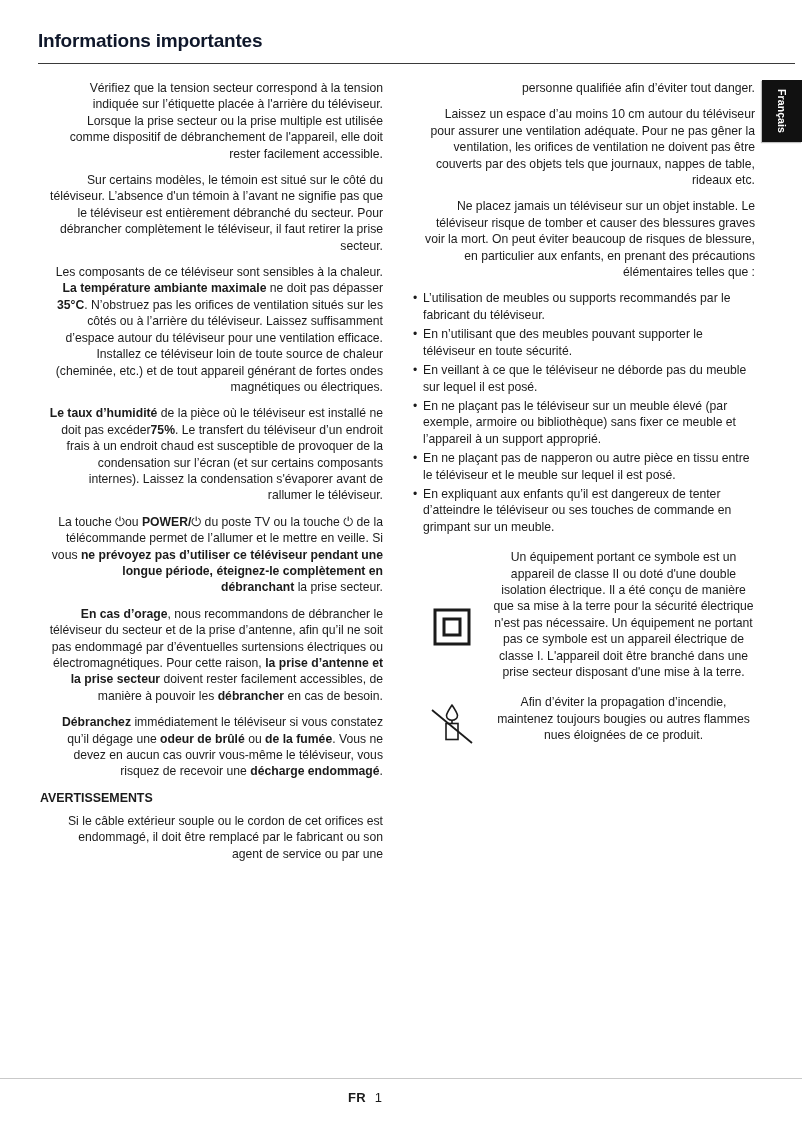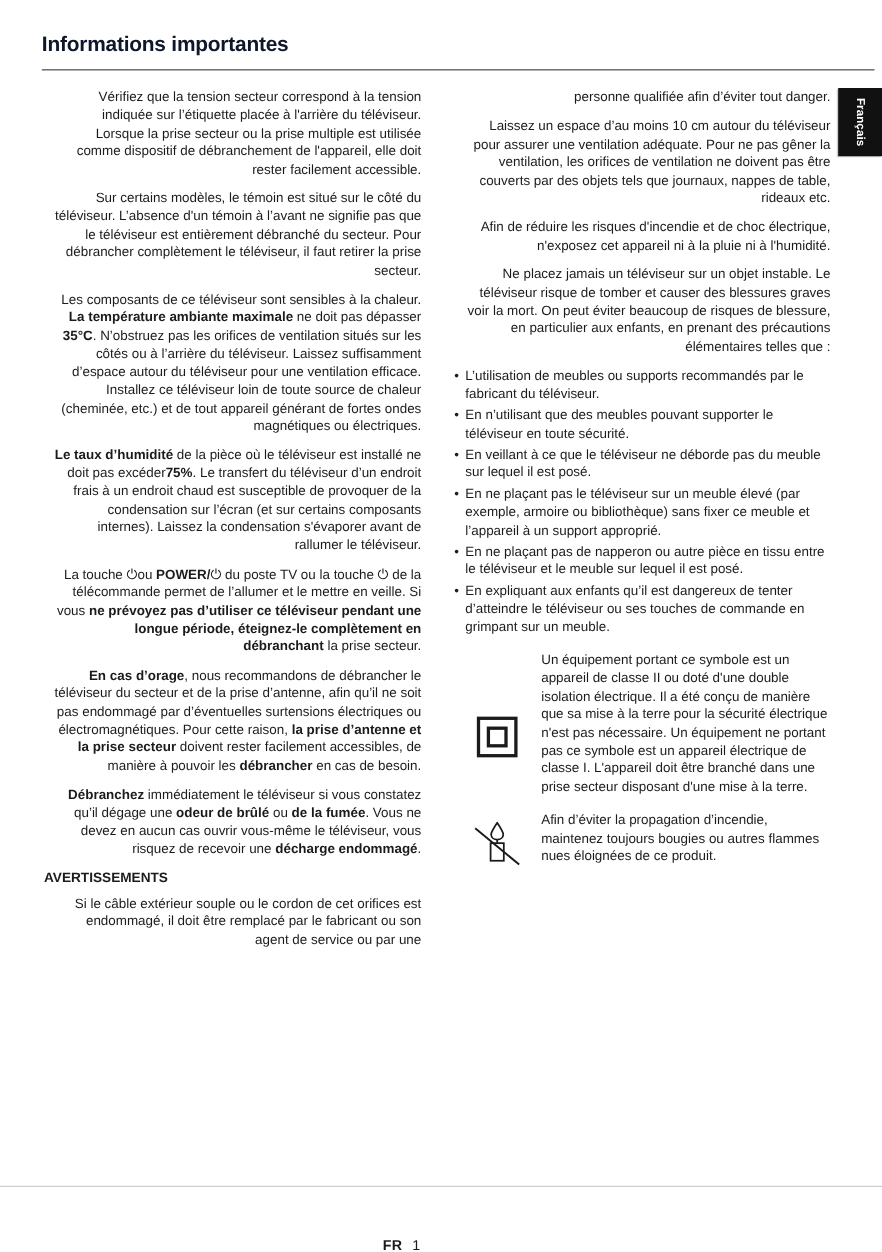--- a/index.html
+++ b/index.html
@@ -122,20 +122,21 @@
   ul.bullets li .btext {
     display: block;
   }
 
   
   .sym-note {
     position: relative;
     margin-top: 14px;
     padding-left: 80px;
     min-height: 40px;
+    text-align: center;
   }
   .sym-note .sym-text { display: block; }
 
   .sym-icon {
     position: absolute;
     left: 14px;
     top: 0;
     width: 52px;
     height: 52px;
   }
@@ -147,21 +148,21 @@
     position: absolute;
     left: 0px;
     top: 1078px;
     width: 802px;
     height: 1px;
     background: #c9c9c9;
   }
   .footer {
     position: absolute;
     left: 0;
-    top: 1124px;
+    top: 1090px;
     width: 730px;
     text-align: center;
     font-size: 13px;
   }
   .footer .fr {
     font-weight: bold;
     letter-spacing: 0.3px;
   }
   .footer .pg {
     margin-left: 9px;
@@ -212,21 +213,20 @@
     <h2 class="sec-head spaced">AVERTISSEMENTS</h2>
 
 
     <p class="para">Si le câble extérieur souple ou le cordon de cet orifices est endommagé, il doit être remplacé par le fabricant ou son agent de service ou par une</p>
   </div>
 
   <div class="col col-right">
 
     <p class="para">personne qualifiée afin d’éviter tout danger.</p>
     <p class="para">Laissez un espace d’au moins 10 cm autour du téléviseur pour assurer une ventilation adéquate. Pour ne pas gêner la ventilation, les orifices de ventilation ne doivent pas être couverts par des objets tels que journaux, nappes de table, rideaux etc.</p>
-    <p class="para">Afin de réduire les risques d'incendie et de choc électrique, n'exposez cet appareil ni à la pluie ni à l'humidité.</p>
     <p class="para">Ne placez jamais un téléviseur sur un objet instable. Le téléviseur risque de tomber et causer des blessures graves voir la mort. On peut éviter beaucoup de risques de blessure, en particulier aux enfants, en prenant des précautions élémentaires telles que :</p>
 
     <ul class="bullets">
       <li>
         <span class="bdot">•</span>
         <span class="btext">L’utilisation de meubles ou supports recommandés par le fabricant du téléviseur.</span>
       </li>
       <li>
         <span class="bdot">•</span>
         <span class="btext">En n’utilisant que des meubles pouvant supporter le téléviseur en toute sécurité.</span>

